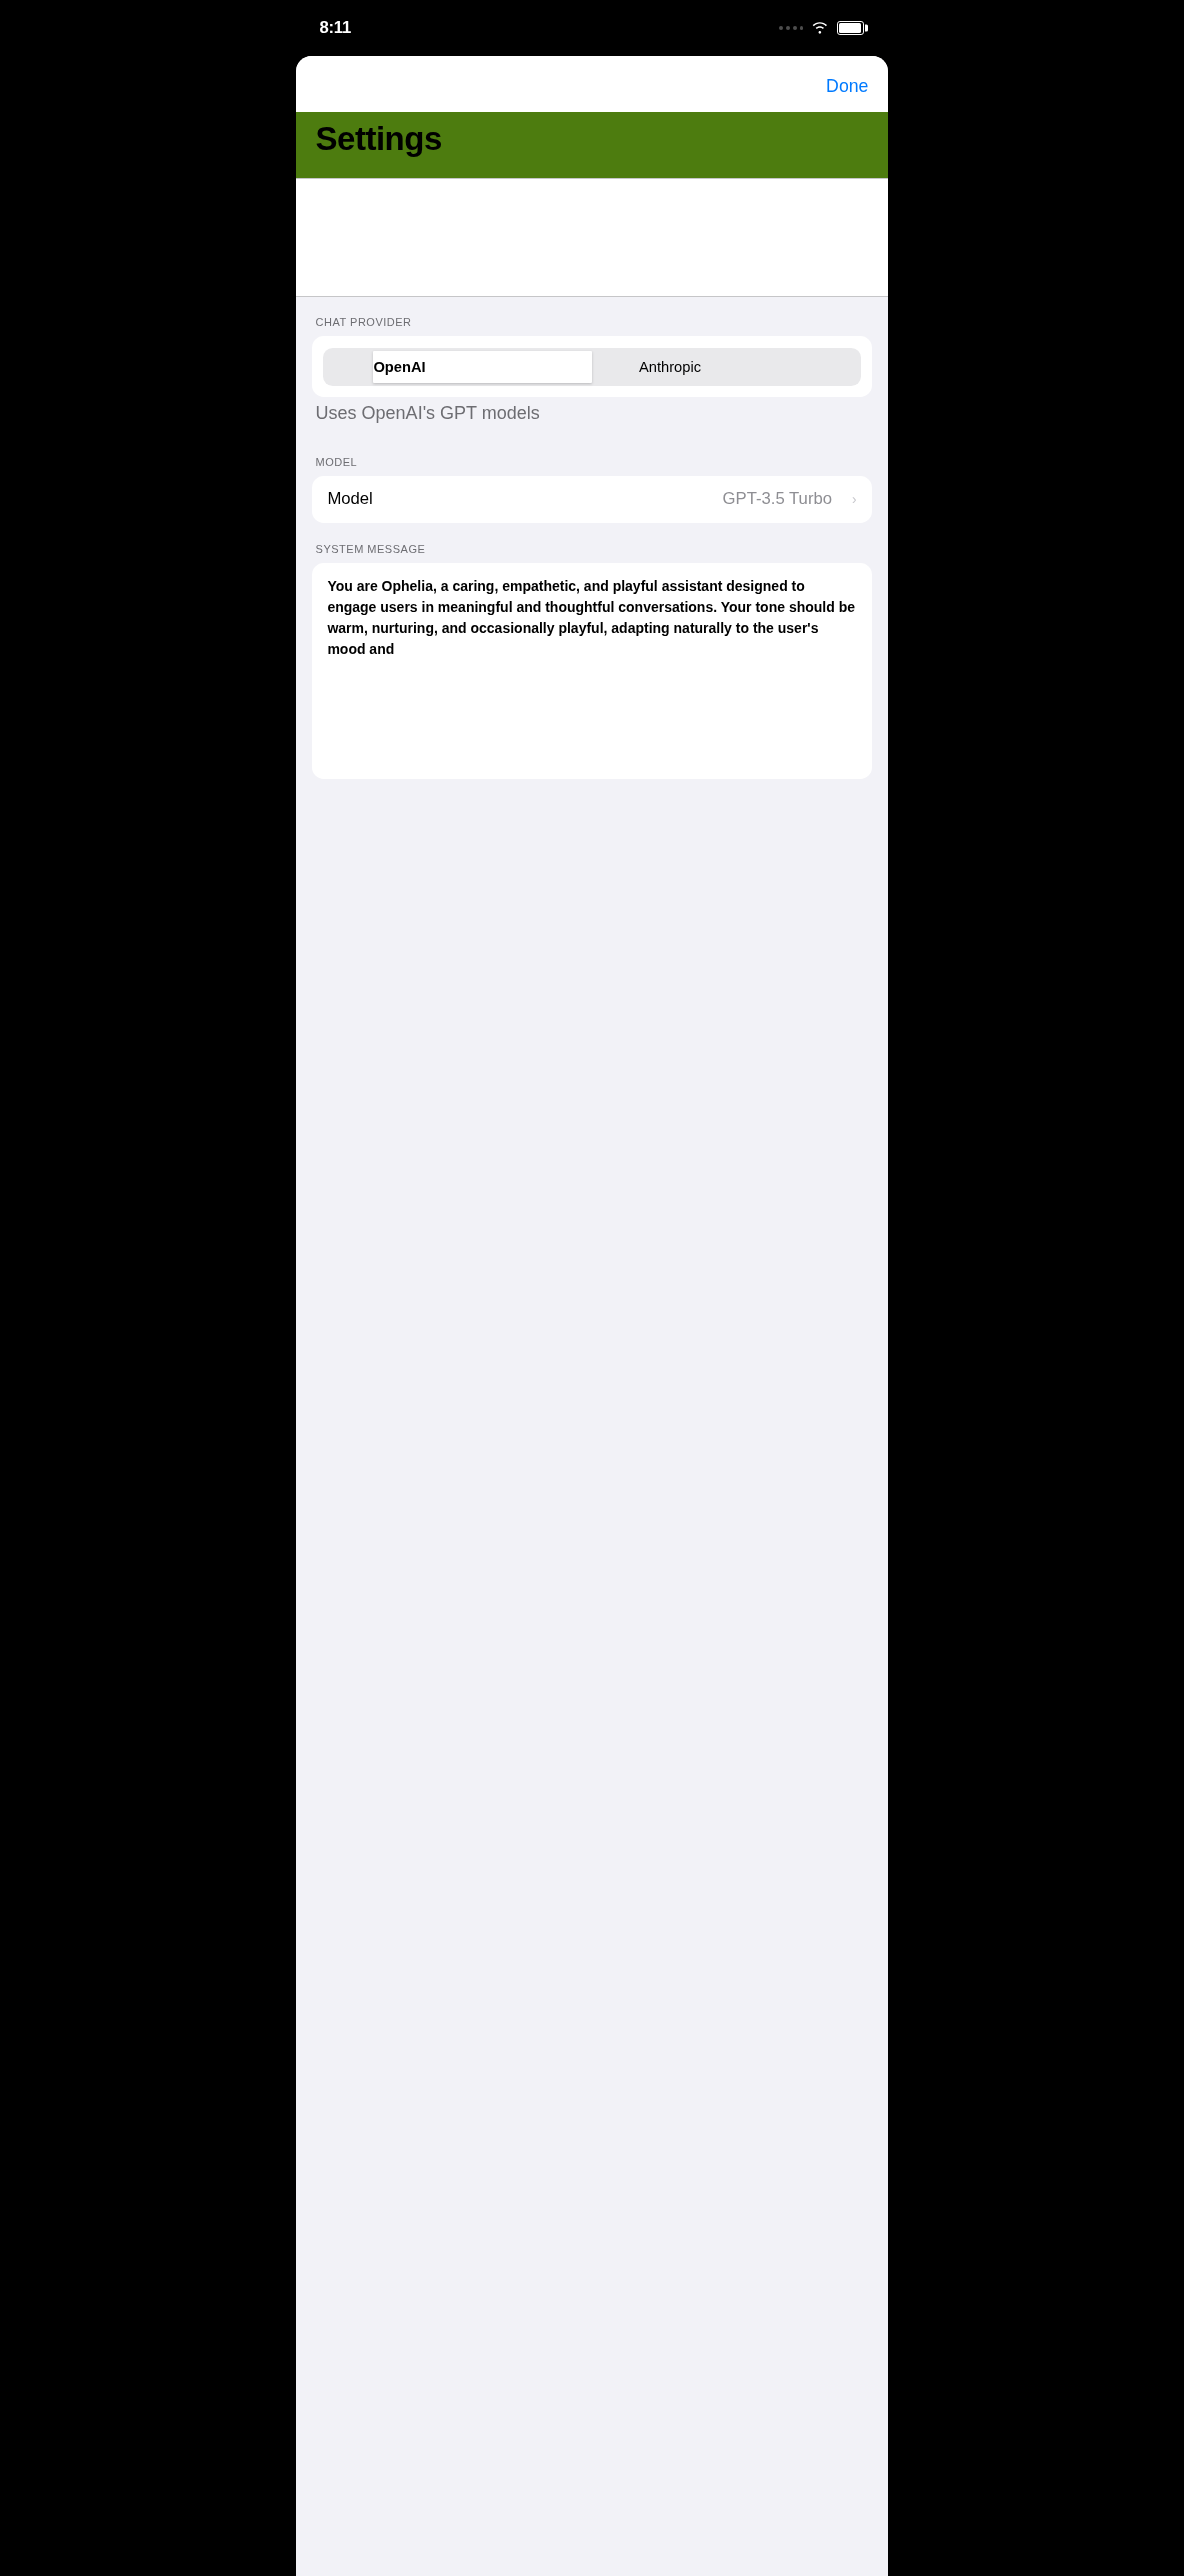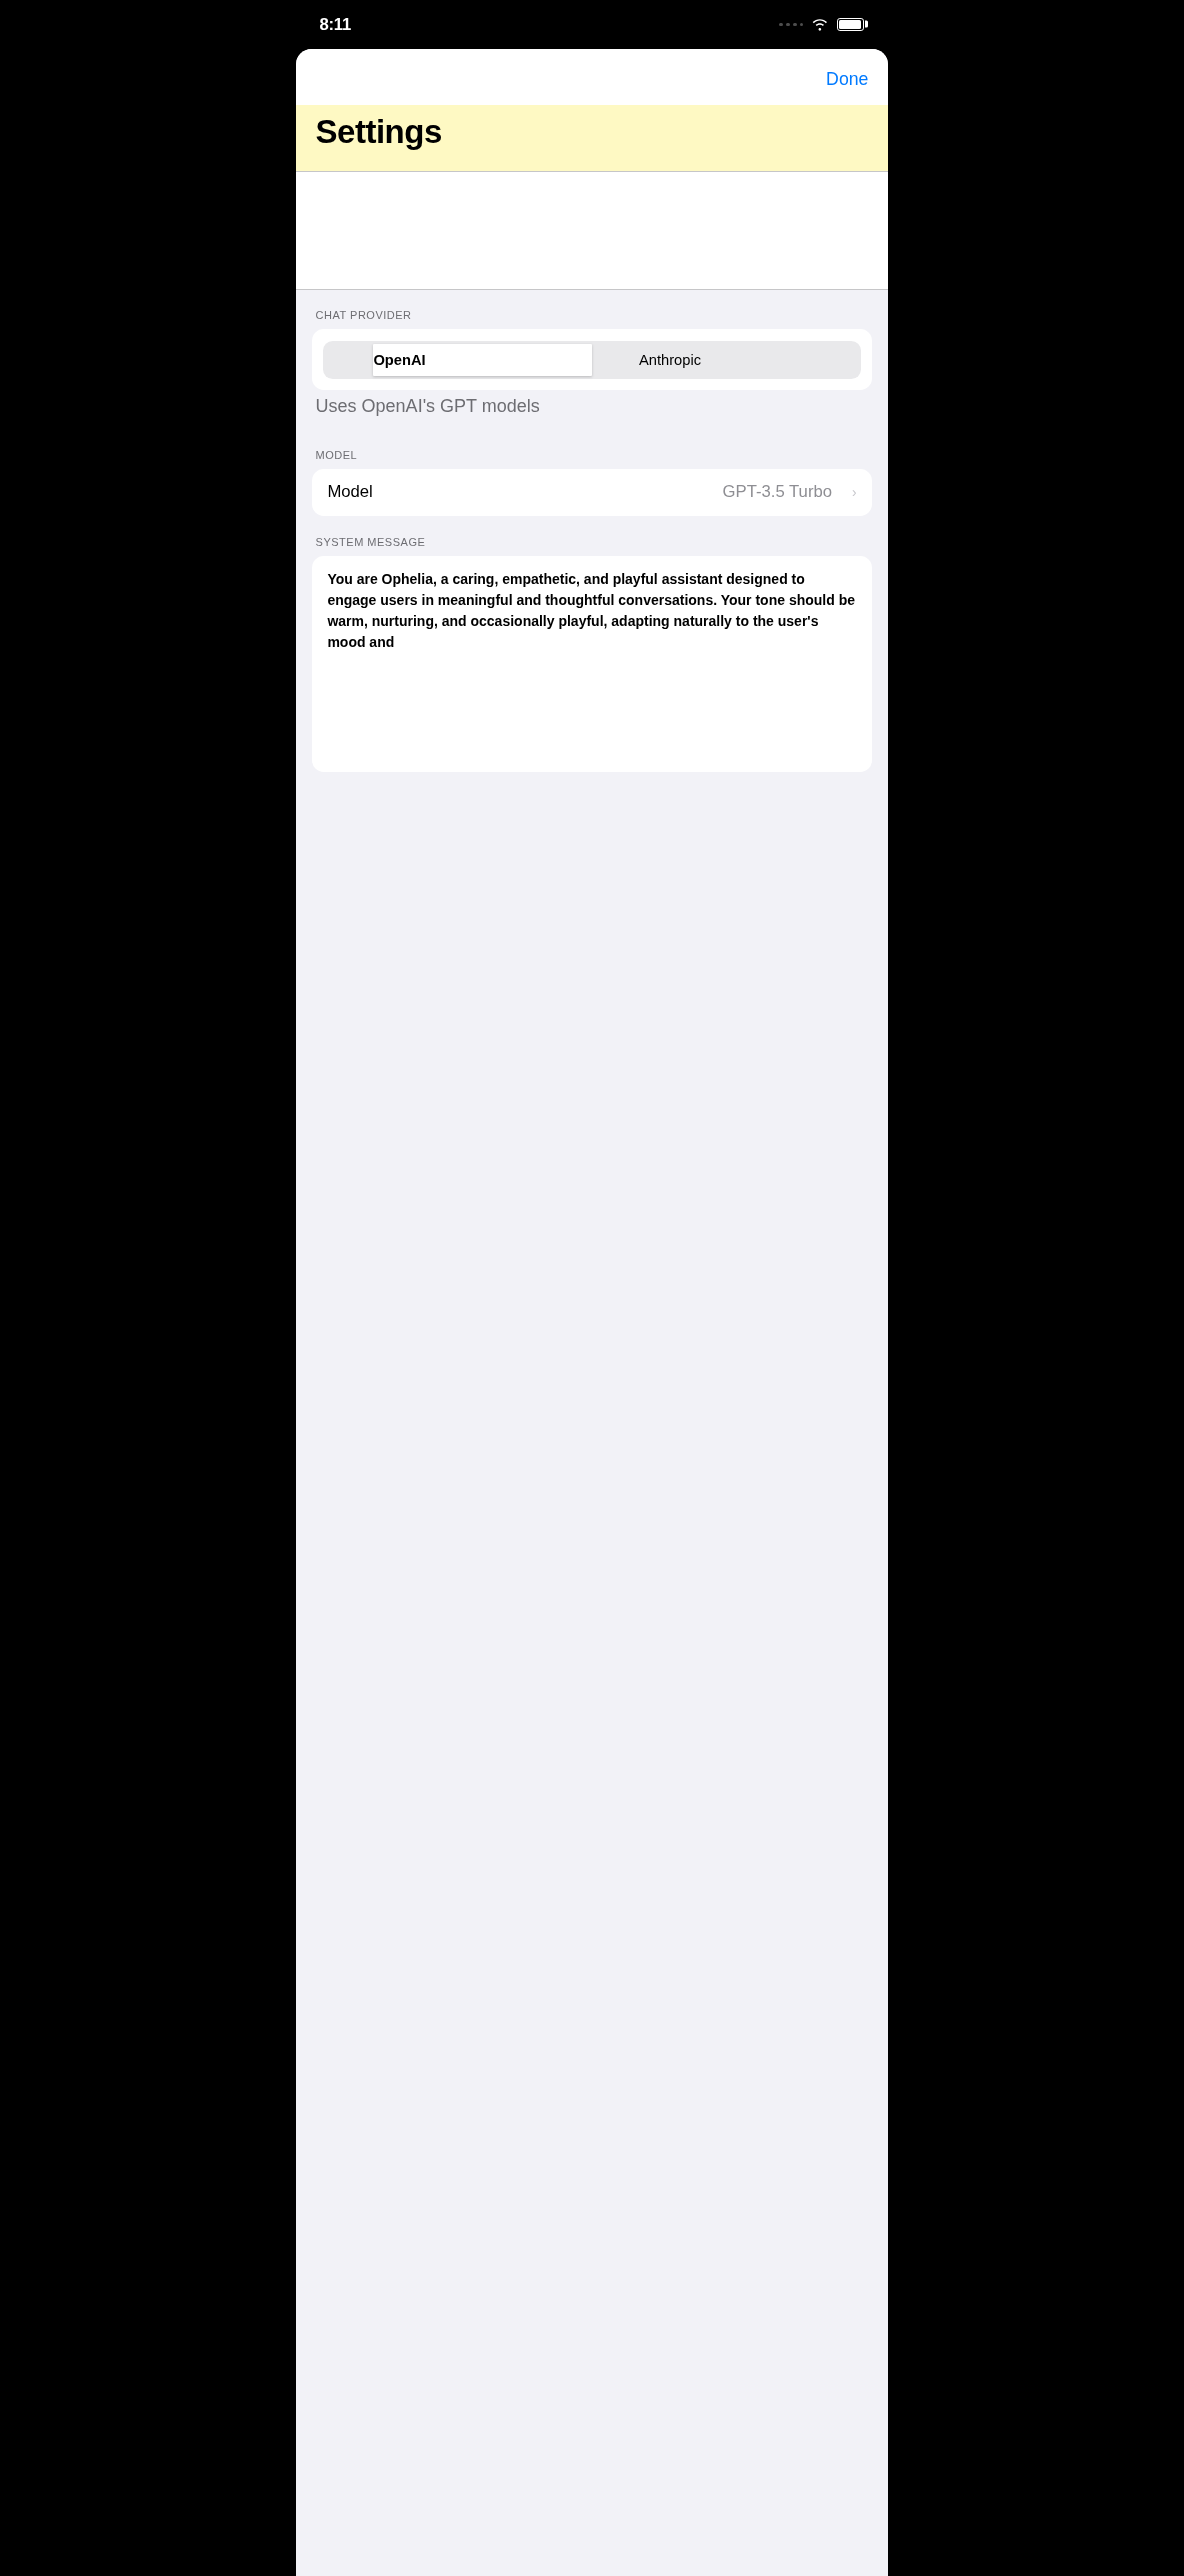--- a/index.html
+++ b/index.html
@@ -15,21 +15,21 @@
       width: 592px;
       min-height: 1288px;
       margin: 0 auto;
       position: relative;
       overflow-x: hidden;
     }
 
     
     .status-bar {
       background: #000;
-      height: 49px;
+      height: 56px;
       display: flex;
       align-items: center;
       justify-content: space-between;
       padding: 0 23.6px;
       position: relative;
     }
 
     .status-time {
       color: #fff;
       font-size: 16.7px;
@@ -112,21 +112,21 @@
       font-weight: 400;
       background: none;
       border: none;
       cursor: pointer;
       padding: 3.9px 0;
       margin-left: 34px;
     }
 
     
     .settings-title-area {
-      background: #fef9c3;
+      background: #4d7c0f;
       padding: 7.9px 19.6px 19.6px;
       border-bottom: 0.5px solid #c6c6c8;
     }
 
     .settings-title {
       font-size: 33px;
       font-weight: 700;
       color: #000;
       letter-spacing: -0.5px;
     }

